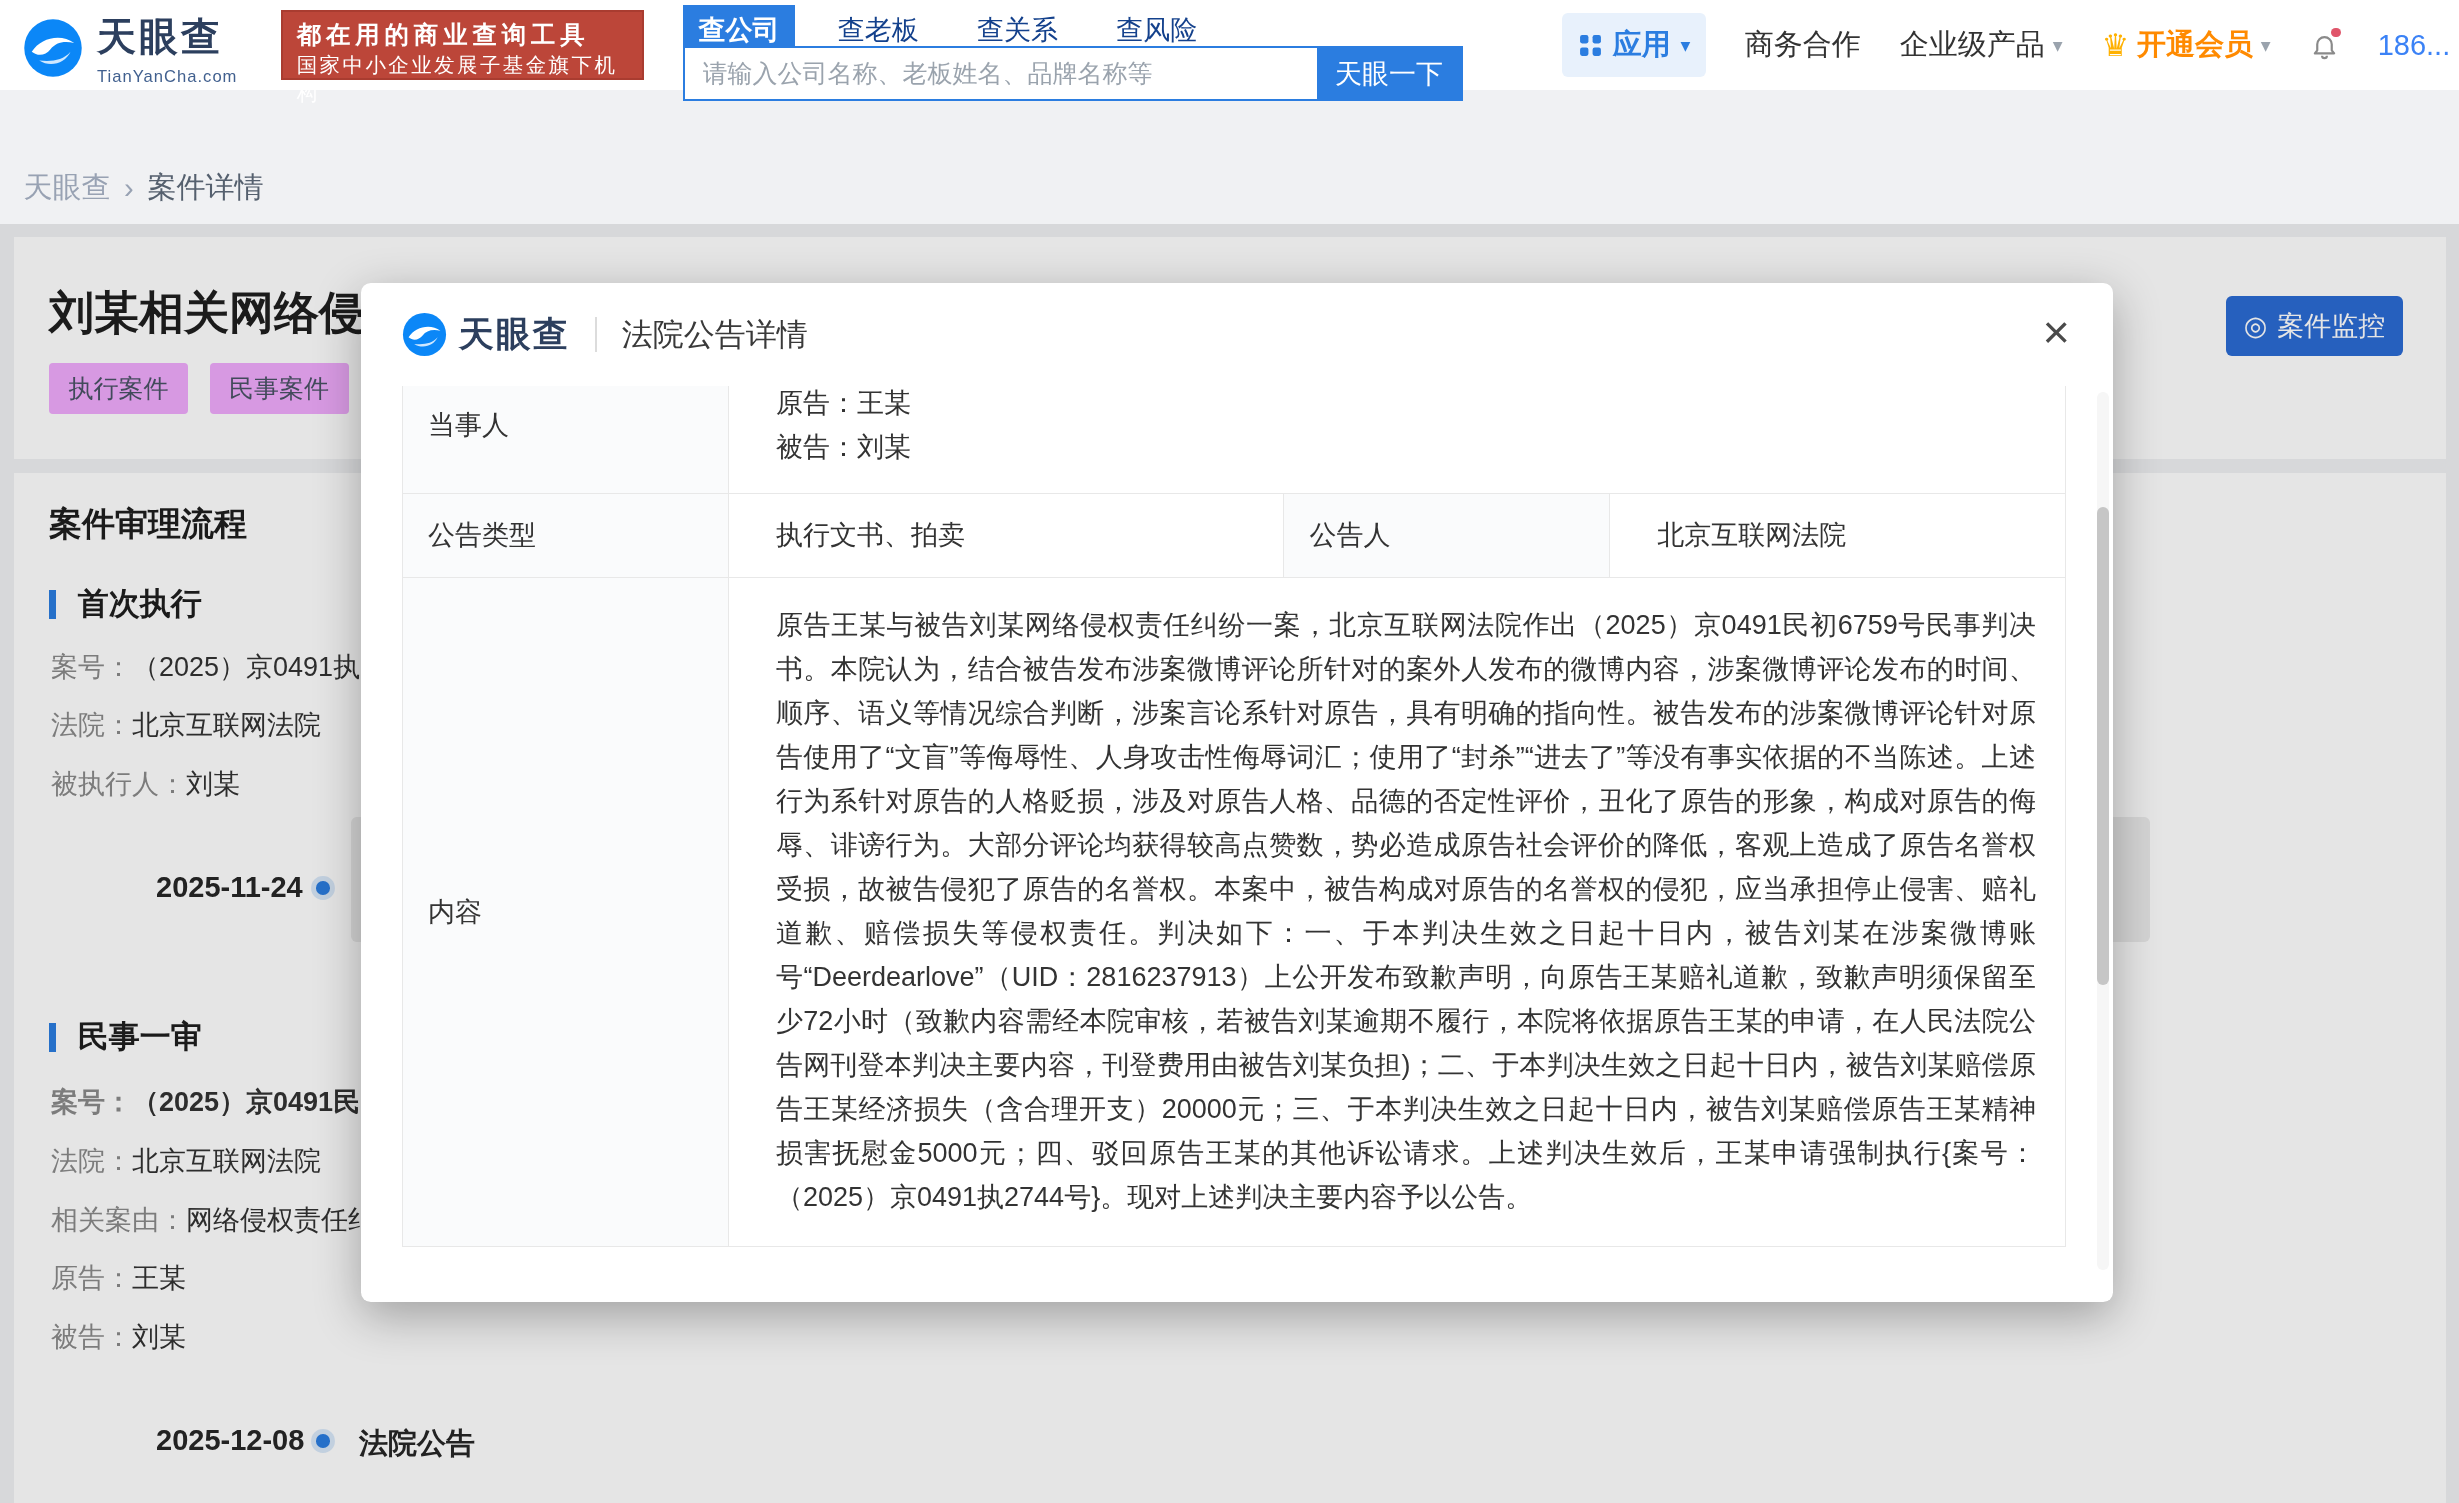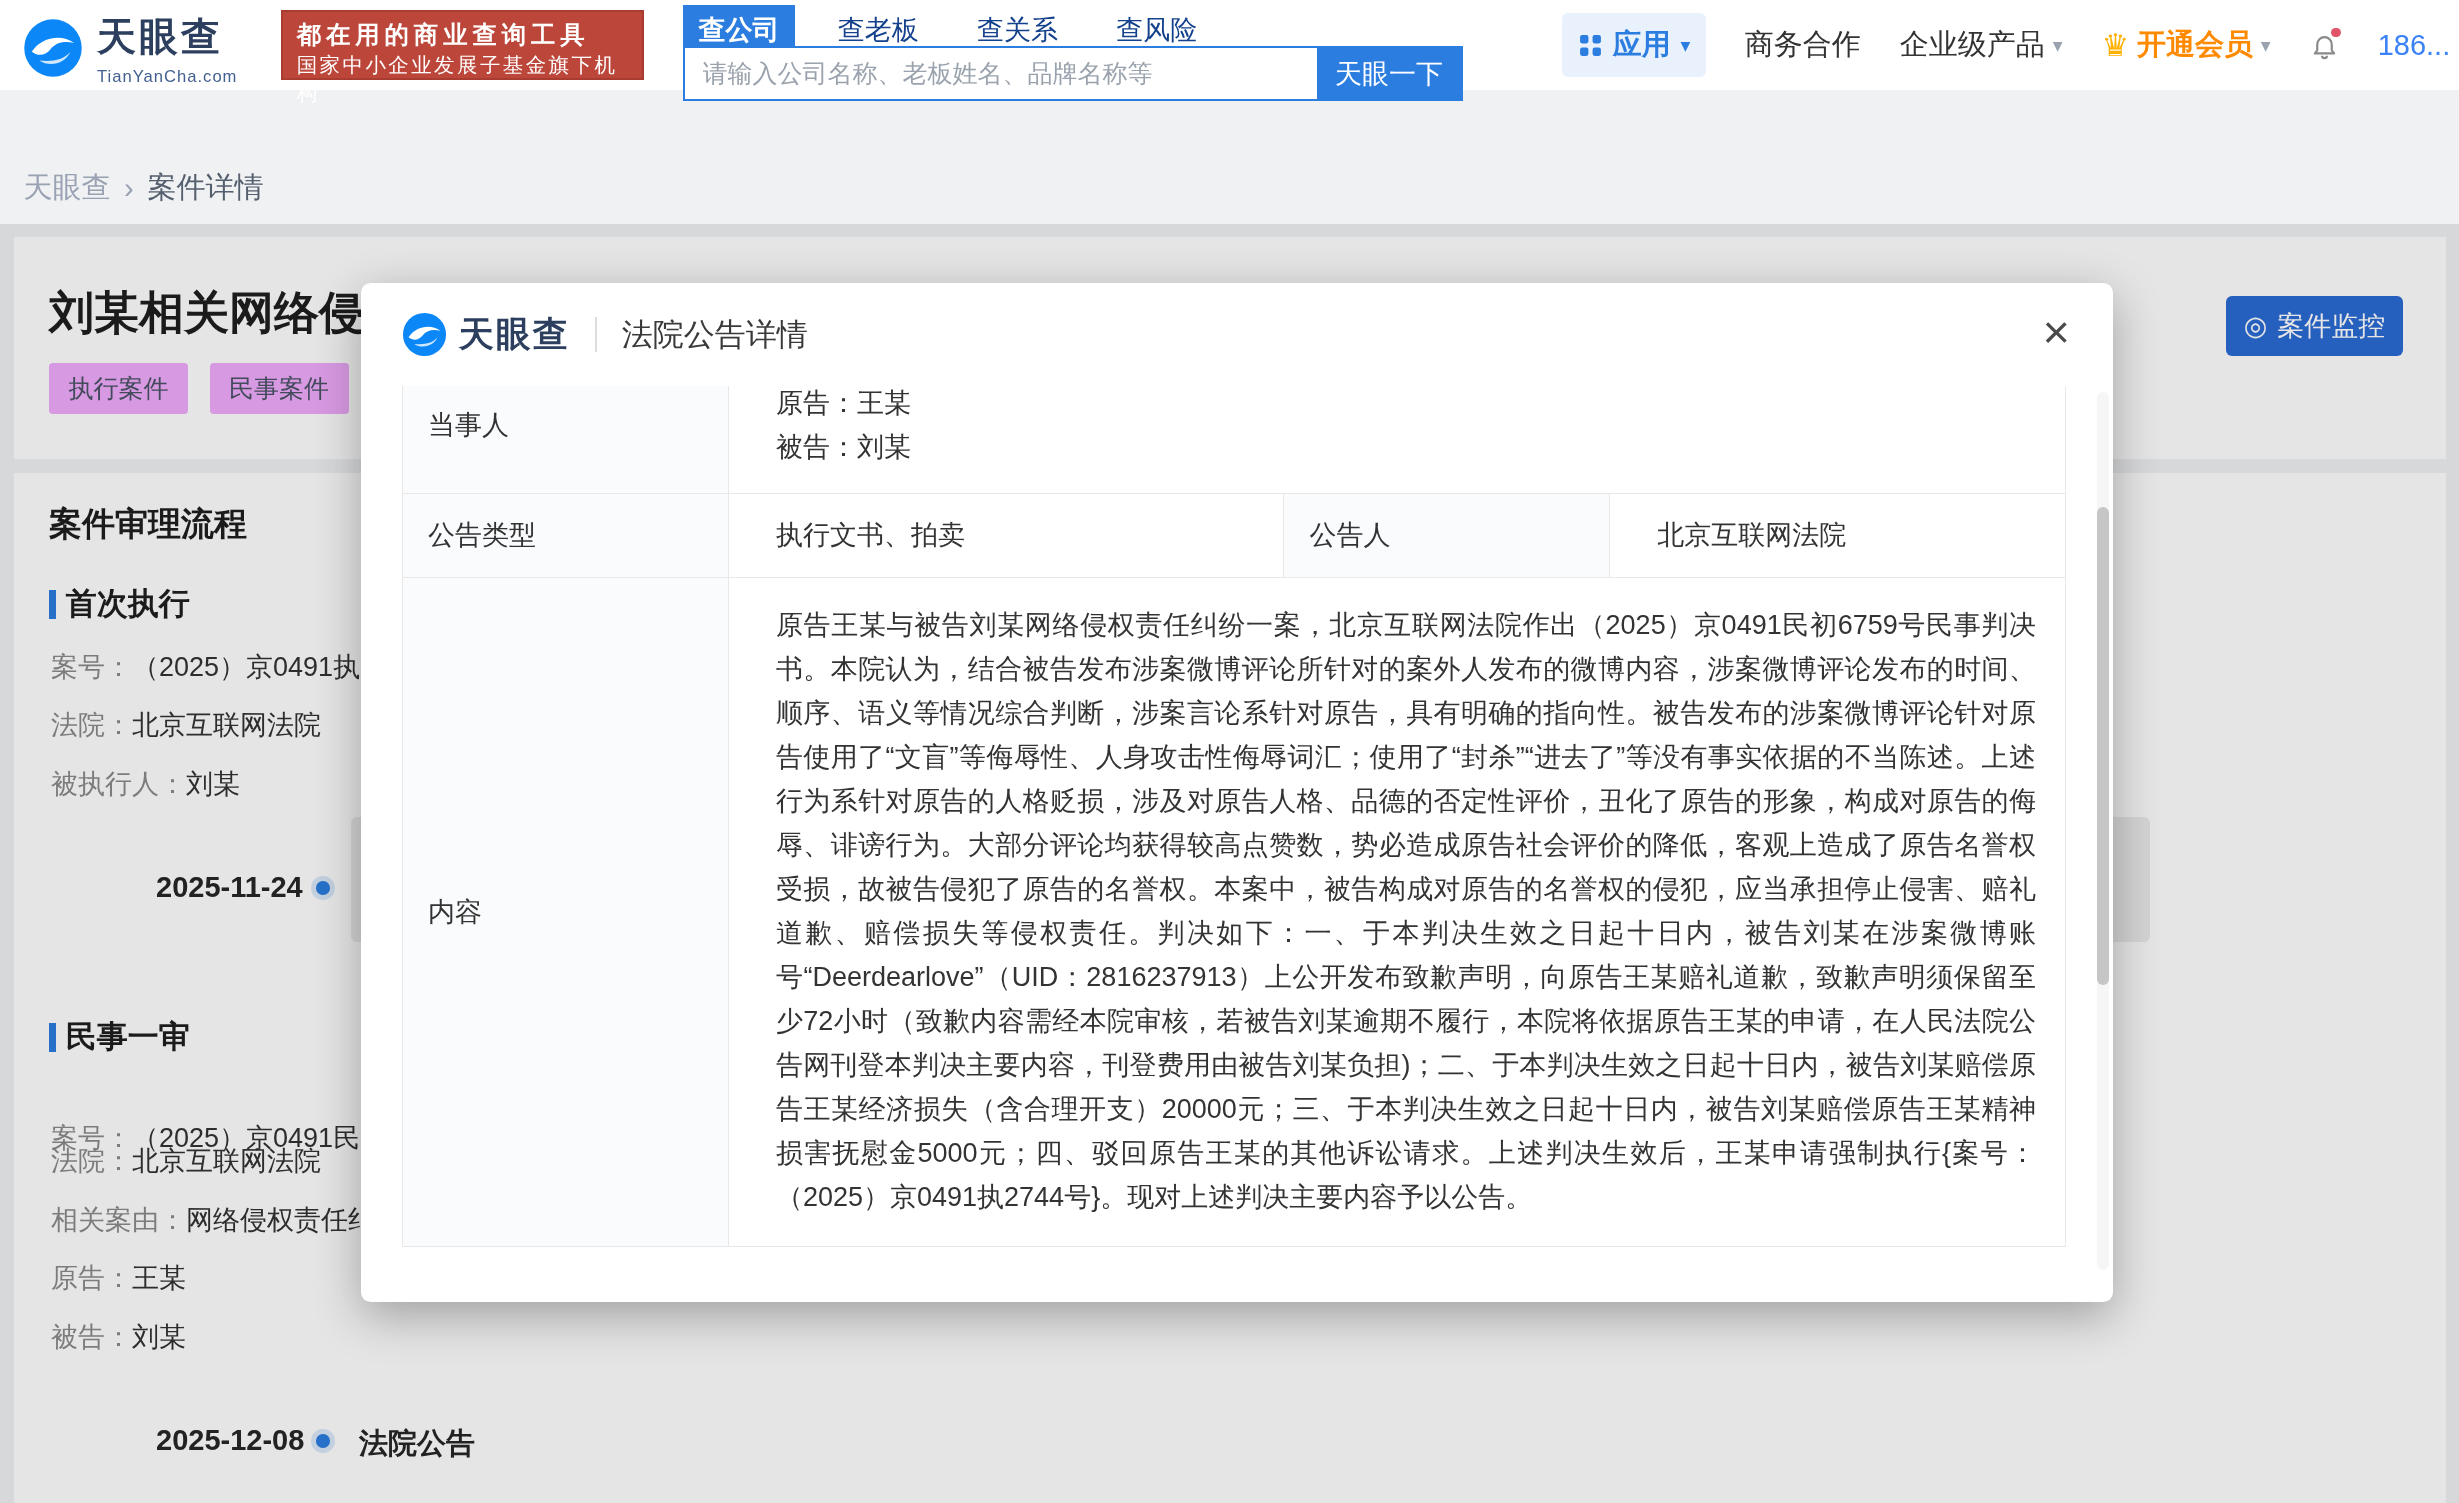--- a/index.html
+++ b/index.html
@@ -42,21 +42,21 @@
   .breadcrumb .crumb-current { color:#55606e; }
   
   .title-card { position:absolute; left:13.7px; top:237px; width:2432px; height:222px; background:#fff; z-index:2; }
   .page-title { position:absolute; left:49px; top:283px; font-size:45px; font-weight:bold; color:#1f1f1f; z-index:3; }
   .tags { position:absolute; left:49px; top:363px; display:flex; gap:21.5px; z-index:3; }
   .tag { background:#f0abfc; color:#4a5366; font-size:25px; padding:8.8px 19.5px; border-radius:3.9px; }
   .monitor-btn { position:absolute; left:2226px; top:296px; width:177px; height:60px; background:#2b6bd4; border-radius:5.9px;
     color:#fff; font-size:27px; display:flex; align-items:center; justify-content:center; gap:9.8px; z-index:3; cursor:pointer; }
   .main-card { position:absolute; left:13.7px; top:473px; width:2432px; height:1031px; background:#fff; z-index:2; }
   .section-title { position:absolute; left:49px; top:502px; font-size:33px; font-weight:bold; color:#1f1f1f; z-index:3; }
-  .stage-header { position:absolute; left:49px; display:flex; align-items:center; gap:10px; font-size:31px; font-weight:bold; color:#1f1f1f; z-index:3; }
+  .stage-header { position:absolute; left:49px; display:flex; align-items:center; gap:22px; font-size:31px; font-weight:bold; color:#1f1f1f; z-index:3; }
   .stage-bar { width:6.8px; height:29px; background:#2b7de0; }
   .field { position:absolute; left:51px; font-size:27px; color:#333; z-index:3; white-space:nowrap; }
   .field .flabel { color:#8b8b8b; }
   .timeline-date { position:absolute; left:156px; font-size:29px; font-weight:bold; color:#262626; z-index:3; }
   .timeline-dot { position:absolute; left:316px; width:13.7px; height:13.7px; border-radius:50%; background:#2b7de0;
     box-shadow:0 0 0 4.9px rgba(43,125,224,.18); z-index:3; }
   .event-label { position:absolute; left:359px; font-size:29px; font-weight:bold; color:#262626; z-index:3; }
   .event-card { position:absolute; left:351px; top:817px; width:1799px; height:125px; background:#ececec; border-radius:5.9px; z-index:3; }
   
   .overlay { position:absolute; left:0; top:224px; width:2460px; height:1280px; background:rgba(0,0,0,0.10); z-index:20; }
@@ -188,21 +188,21 @@
   <span class="flabel">被执行人：</span><span>刘某</span>
 </div>
 <div class="timeline-date" style="top:871px;">2025-11-24</div>
 <div class="timeline-dot" style="top:881px;"></div>
 <div class="event-card"></div>
 
 <div class="stage-header" style="top:1016px;">
   <span class="stage-bar"></span>
   <span>民事一审</span>
 </div>
-<div class="field" style="top:1120px;">
+<div class="field" style="top:1084px;font-weight:bold;">
   <span class="flabel">案号：</span><span>（2025）京0491民</span>
 </div>
 <div class="field" style="top:1143px;">
   <span class="flabel">法院：</span><span>北京互联网法院</span>
 </div>
 <div class="field" style="top:1202px;">
   <span class="flabel">相关案由：</span><span>网络侵权责任纠</span>
 </div>
 <div class="field" style="top:1260px;">
   <span class="flabel">原告：</span><span>王某</span>

